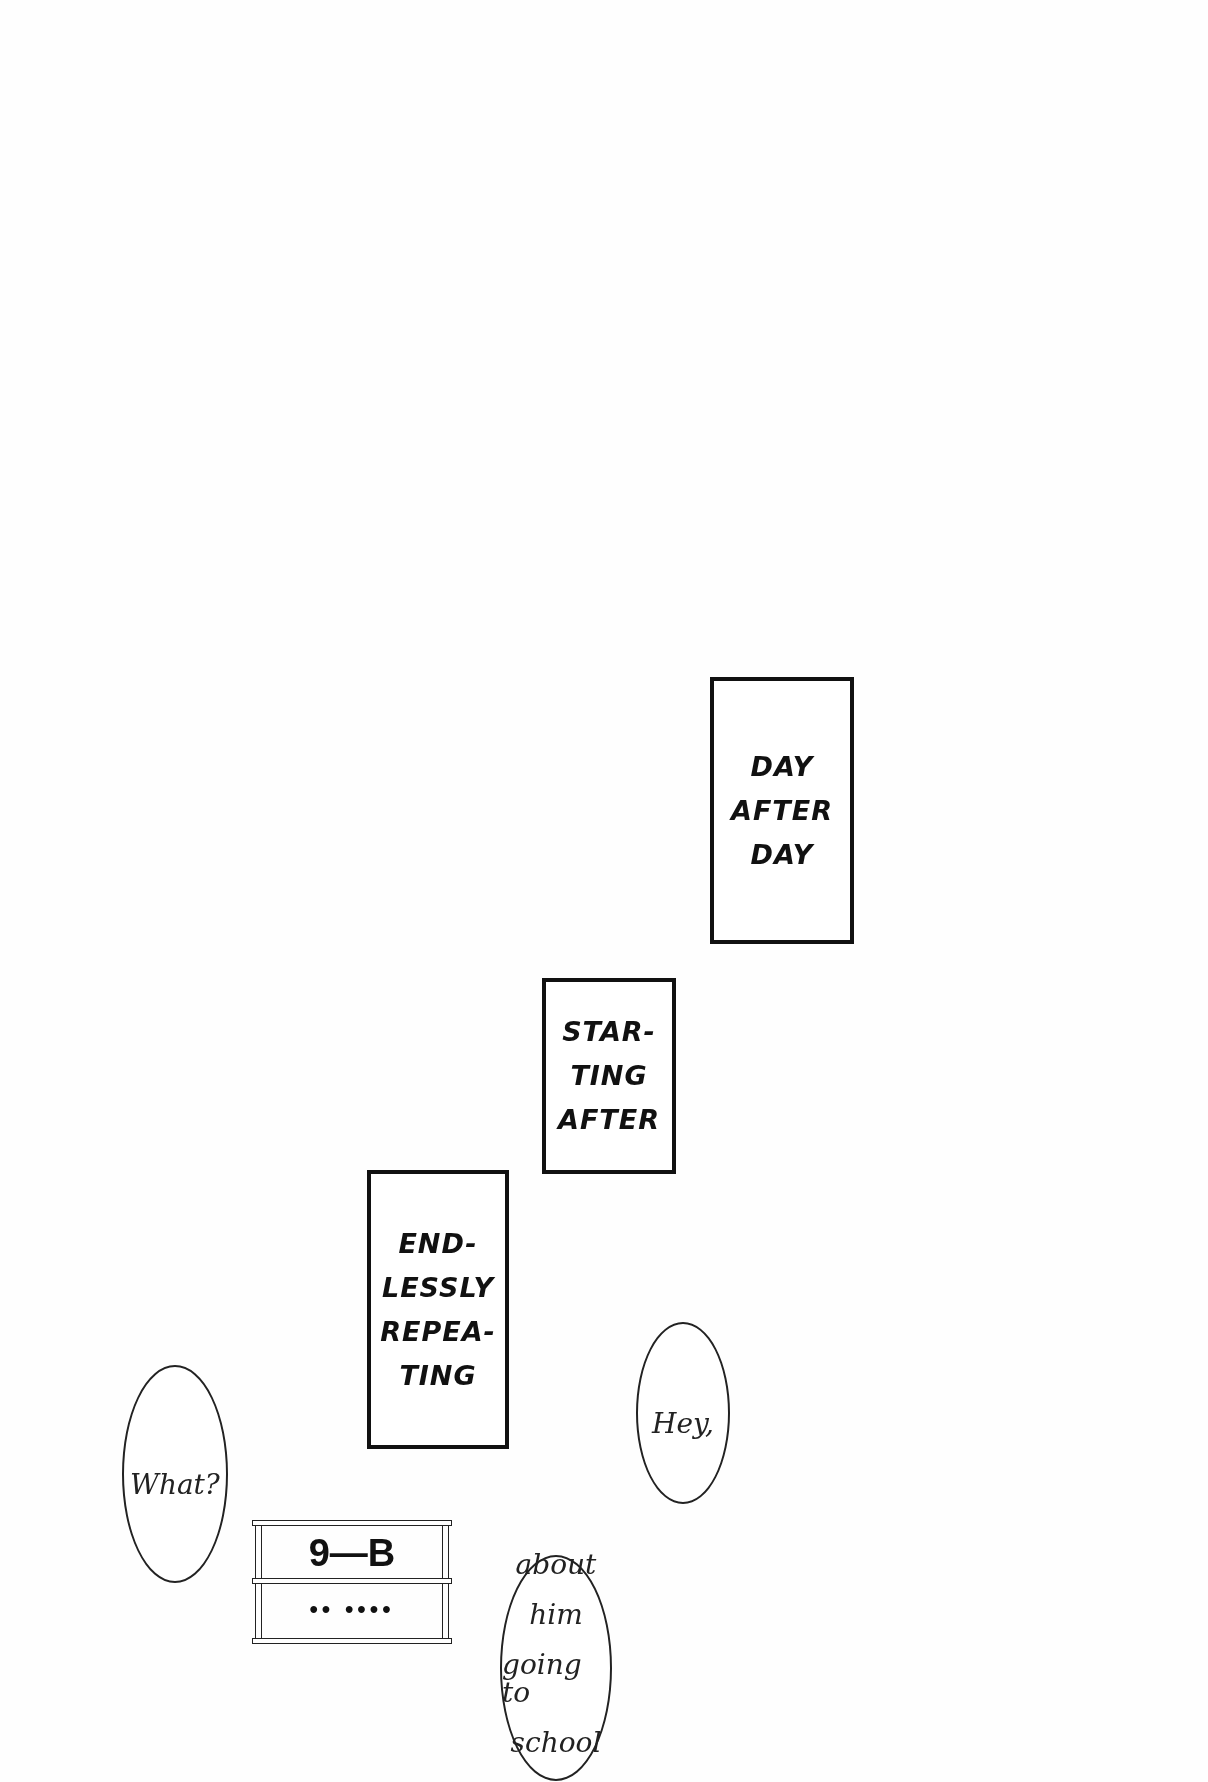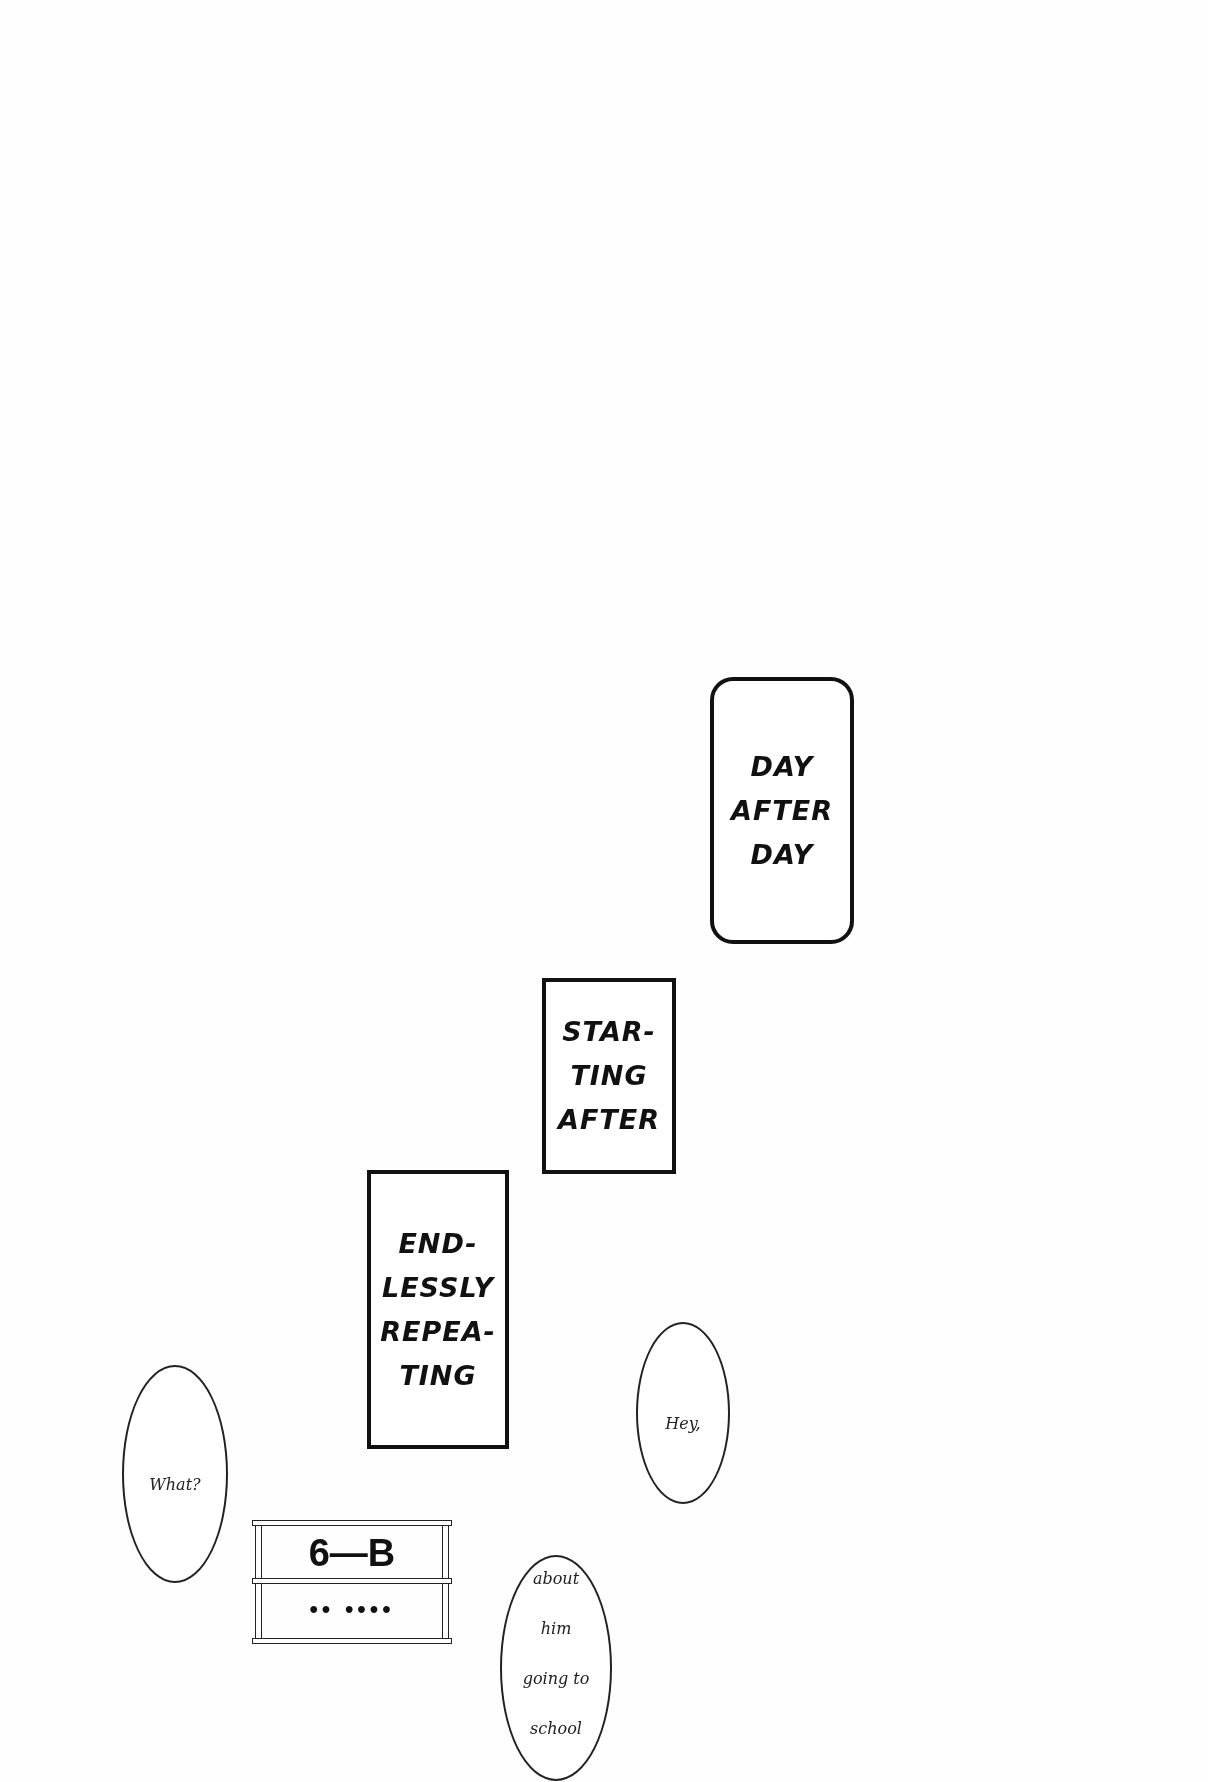--- a/index.html
+++ b/index.html
@@ -16,21 +16,21 @@
   .caption-line {
     font-family: "DejaVu Sans", sans-serif; font-weight: bold; font-style: italic;
     font-size: 27px; line-height: 44px; color: #111; letter-spacing: 1px;
   }
   .bubble {
     position: absolute; box-sizing: border-box;
     border: 2px solid #222; border-radius: 50%; background: #fff;
     display: flex; flex-direction: column; align-items: center; justify-content: center;
   }
   .bubble-line {
-    font-family: "DejaVu Serif", serif; font-style: italic; font-size: 16px;
+    font-family: "DejaVu Serif", serif; font-style: italic; font-size: 28px;
     line-height: 28px; color: #222; margin-top: 22px;
   }
   .sign {
     position: absolute; left: 252px; top: 1520px; width: 200px; height: 125px;
     box-sizing: border-box;
   }
   .sign .bar-top, .sign .bar-mid, .sign .bar-bot {
     position: absolute; left: 0; width: 200px; height: 6px;
     border: 1.5px solid #222; box-sizing: border-box; background: #fff;
   }
@@ -50,21 +50,21 @@
   }
   .sign .dots {
     position: absolute; left: 0; right: 0; top: 66px; height: 50px;
     text-align: center; font-family: "Liberation Sans", sans-serif; font-weight: bold;
     font-size: 24px; line-height: 46px; color: #111; letter-spacing: 4px;
   }
 </style>
 </head>
 <body>
 
-<div class="caption-box" style="left:710px; top:677px; width:144px; height:267px;border-radius:23px;">
+<div class="caption-box" style="left:710px; top:677px; width:144px; height:267px;">
   <span class="caption-line">DAY</span>
   <span class="caption-line">AFTER</span>
   <span class="caption-line">DAY</span>
 </div>
 
 <div class="caption-box" style="left:542px; top:978px; width:134px; height:196px;">
   <span class="caption-line">STAR-</span>
   <span class="caption-line">TING</span>
   <span class="caption-line">AFTER</span>
 </div>
@@ -91,15 +91,15 @@
   <span class="bubble-line">school</span>
   <span class="bubble-line">...</span>
 </div>
 
 <div class="sign">
   <div class="post-l"></div>
   <div class="post-r"></div>
   <div class="bar-top"></div>
   <div class="bar-mid"></div>
   <div class="bar-bot"></div>
-  <div class="label">6—B</div>
+  <div class="label">9—B</div>
   <div class="dots">•• ••••</div>
 </div>
 
 </body></html>

